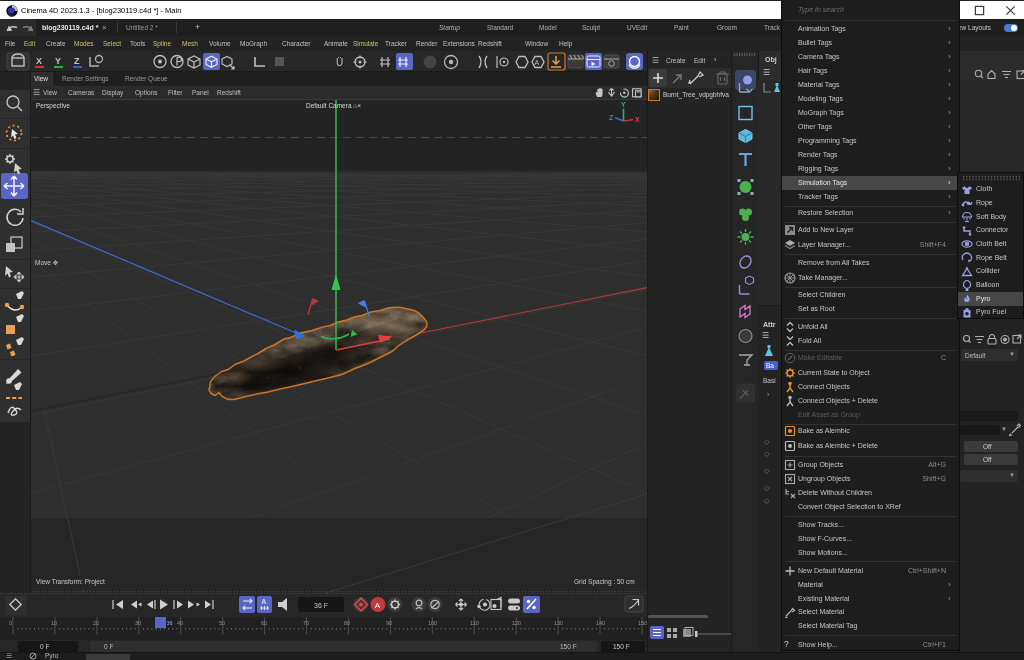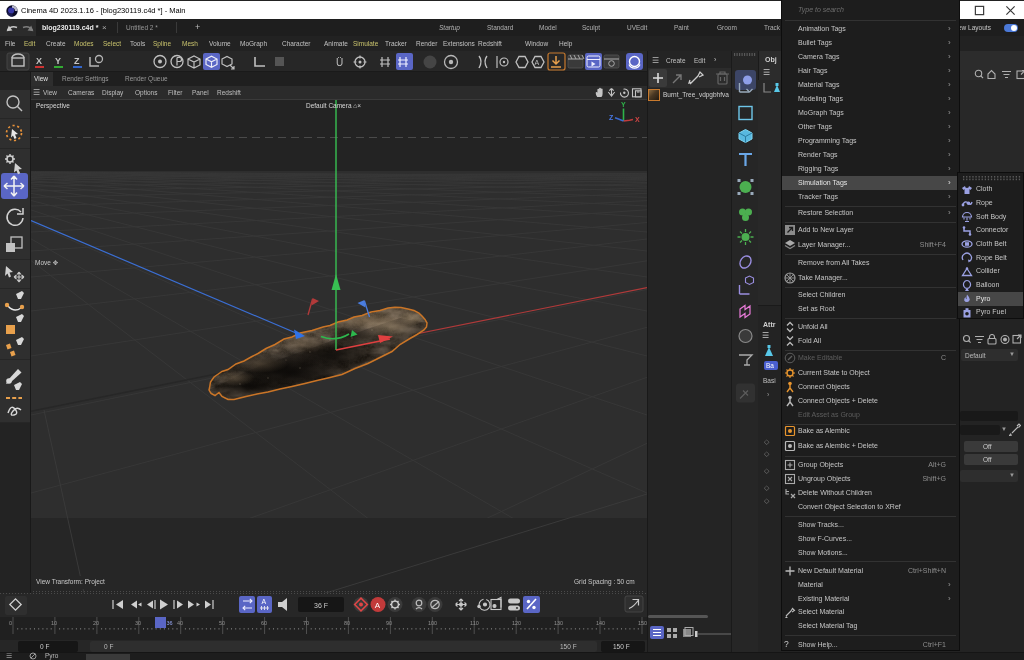--- a/index.html
+++ b/index.html
@@ -8,21 +8,21 @@
 svg{display:block}
 </style></head><body>
 
 <div class="a" style="left:0;top:0;width:1024px;height:19px;background:#fff;border-top:1px solid #222">
  <svg class="a" style="left:6px;top:3.5px" width="12" height="12" viewBox="0 0 14 14">
   <circle cx="7" cy="7" r="6.6" fill="#0c0c28"></circle>
   <path d="M7 0.5 A6.5 6.5 0 0 1 13.5 7 L10.5 7 A3.5 3.5 0 0 0 7 3.5 Z" fill="#b8b8c8"></path>
   <circle cx="6" cy="6.5" r="3.6" fill="#3838a8"></circle>
   <path d="M1 8.5 A6 6 0 0 0 8 13.4 L7.5 10.2 Z" fill="#1c1c50"></path>
  </svg>
- <div class="tx" style="left:21px;top:5px;font-size:7.5px;color:#000">Cinema 4D 2023.1.16 - [blog230119.c4d *] - Main</div>
+ <div class="tx" style="left:21px;top:5px;font-size:7.5px;color:#000">Cinema 4D 2023.1.3 - [blog230119.c4d *] - Main</div>
  <svg class="a" style="left:974px;top:4px" width="11" height="11" viewBox="0 0 12 12">
       <rect x="1.5" y="1.5" width="9" height="9" fill="none" stroke="#3a3a3a" stroke-width="1.3"></rect>
     </svg>
  <svg class="a" style="left:1005px;top:4px" width="11" height="11" viewBox="0 0 12 12">
       <path d="M1.5 1.5 L10.5 10.5 M10.5 1.5 L1.5 10.5" stroke="#3a3a3a" stroke-width="1.3"></path>
     </svg>
 </div>
 
 <div class="a" style="left:0;top:19px;width:1024px;height:17px;background:#1e1e1e">
  <div class="a" style="left:0;top:0;width:36px;height:17px;background:#2b2b2b"></div>

